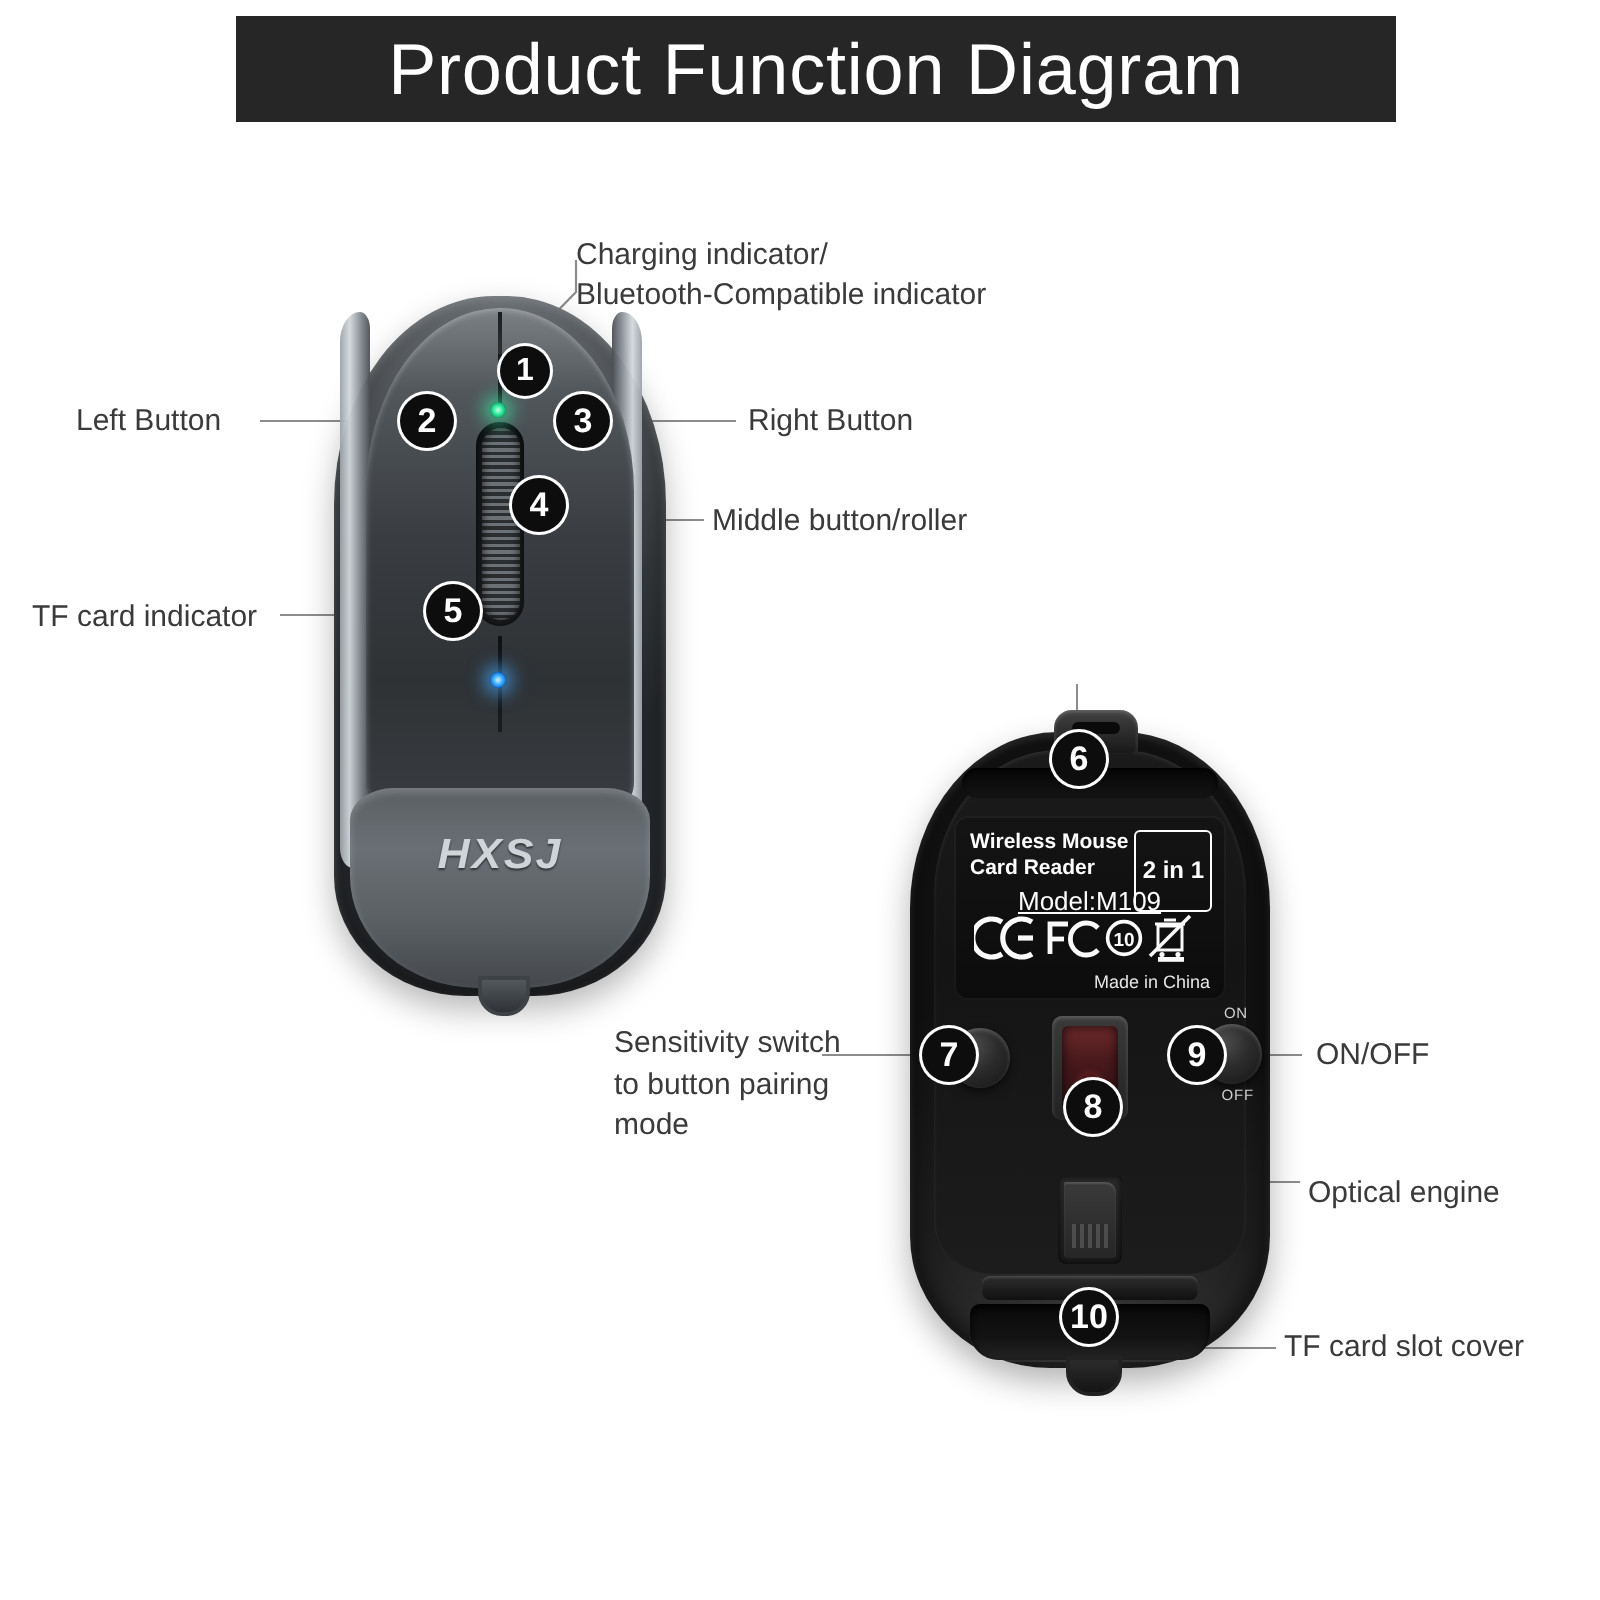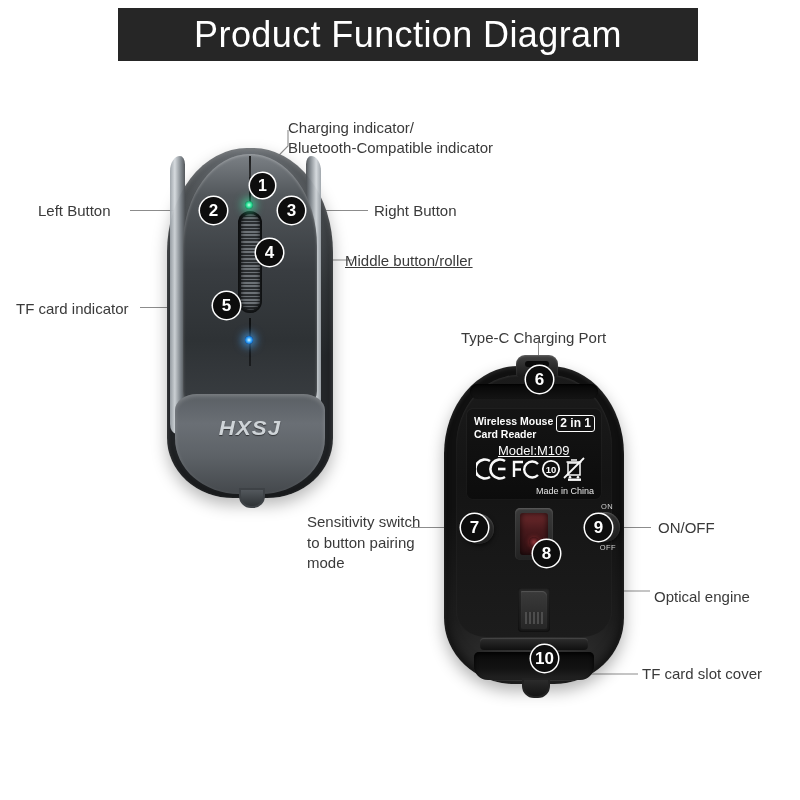--- a/index.html
+++ b/index.html
@@ -221,21 +221,21 @@
   .led-blue {
     left: 78px; top: 188px;
     width: 8px; height: 8px;
     background: radial-gradient(circle, #ddf2ff 0%, #4fb8ff 35%, #0a6fd8 70%, rgba(10,111,216,0) 100%);
     box-shadow: 0 0 9px 3px rgba(70,170,255,0.75);
   }
 
   
   .mouse-bot {
     position: absolute;
-    left: 444px;
+    left: 455px;
     top: 366px;
     width: 196px;
     height: 330px;
     z-index: 10;
   }
   .mb-body {
     position: absolute;
     left: 0; top: 0;
     width: 180px; height: 318px;
     border-radius: 74px 74px 70px 70px / 88px 88px 66px 66px;
@@ -298,21 +298,21 @@
     font-size: 10.5px;
     font-weight: bold;
     line-height: 1.25;
     color: #fdfdfd;
   }
   .mb-2in1 {
     position: absolute;
     right: 7px; top: 7px;
     border: 1.4px solid #fdfdfd;
     border-radius: 3px;
-    padding: 1px 3px;
+    padding: 13px 3px;
     font-size: 12px;
     font-weight: bold;
     color: #fdfdfd;
     line-height: 1.1;
   }
   .mb-model {
     position: absolute;
     left: 32px; top: 35px;
     font-size: 13px;
     color: #fbfbfb;
@@ -564,25 +564,24 @@
 
   <div class="callout" style="left:288px; top:118px;">
     <div>Charging indicator/</div>
     <div class="small">Bluetooth-Compatible indicator</div>
   </div>
 
   <div class="callout" style="left:38px; top:201px;">Left Button</div>
 
   <div class="callout" style="left:374px; top:201px;">Right Button</div>
 
-  <div class="callout" style="left:345px; top:251px;text-decoration:underline;">Middle button/roller</div>
+  <div class="callout" style="left:356px; top:251px;">Middle button/roller</div>
 
   <div class="callout" style="left:16px; top:299px;">TF card indicator</div>
 
-  <div class="callout" style="left:461px; top:328px;">Type-C Charging Port</div>
 
   <div class="callout multi" style="left:307px; top:512px; width:120px; line-height:1.38;">
     <div>Sensitivity switch</div>
     <div>to button pairing mode</div>
   </div>
 
   <div class="callout" style="left:654px; top:587px;">Optical engine</div>
 
   <div class="callout" style="left:658px; top:518px;">ON/OFF</div>
 

